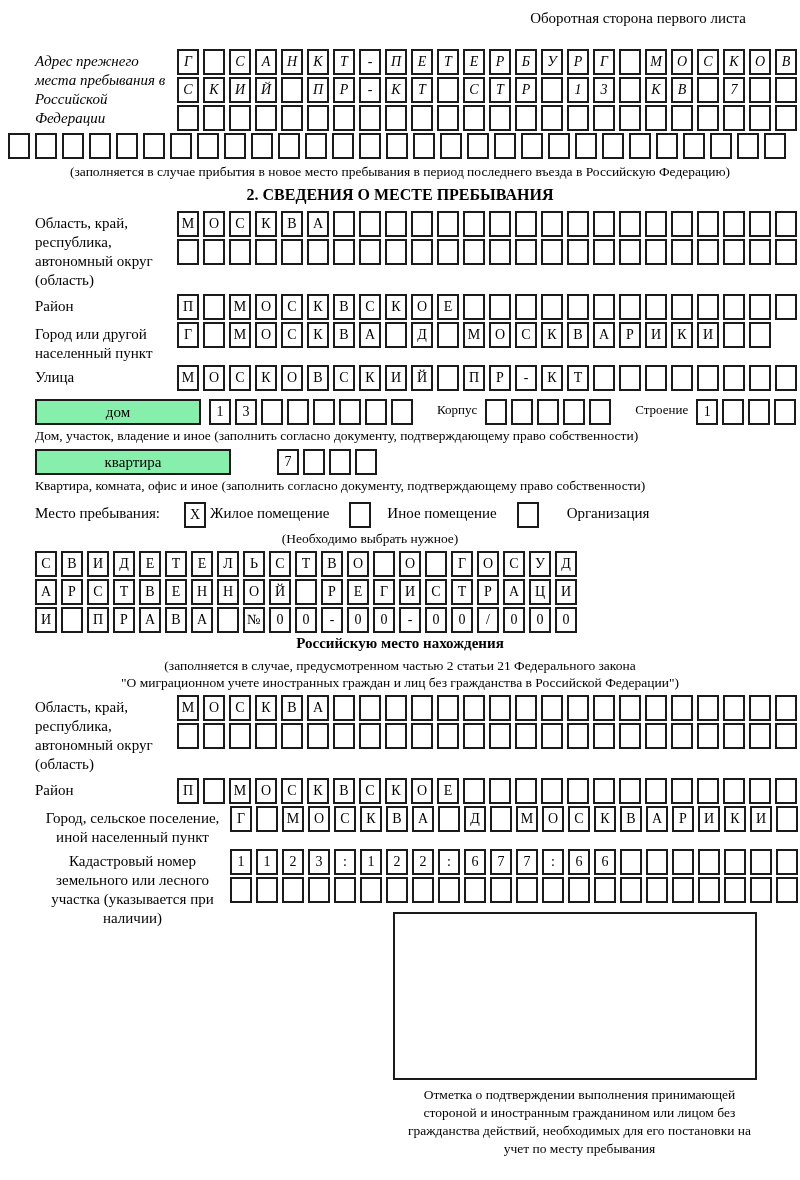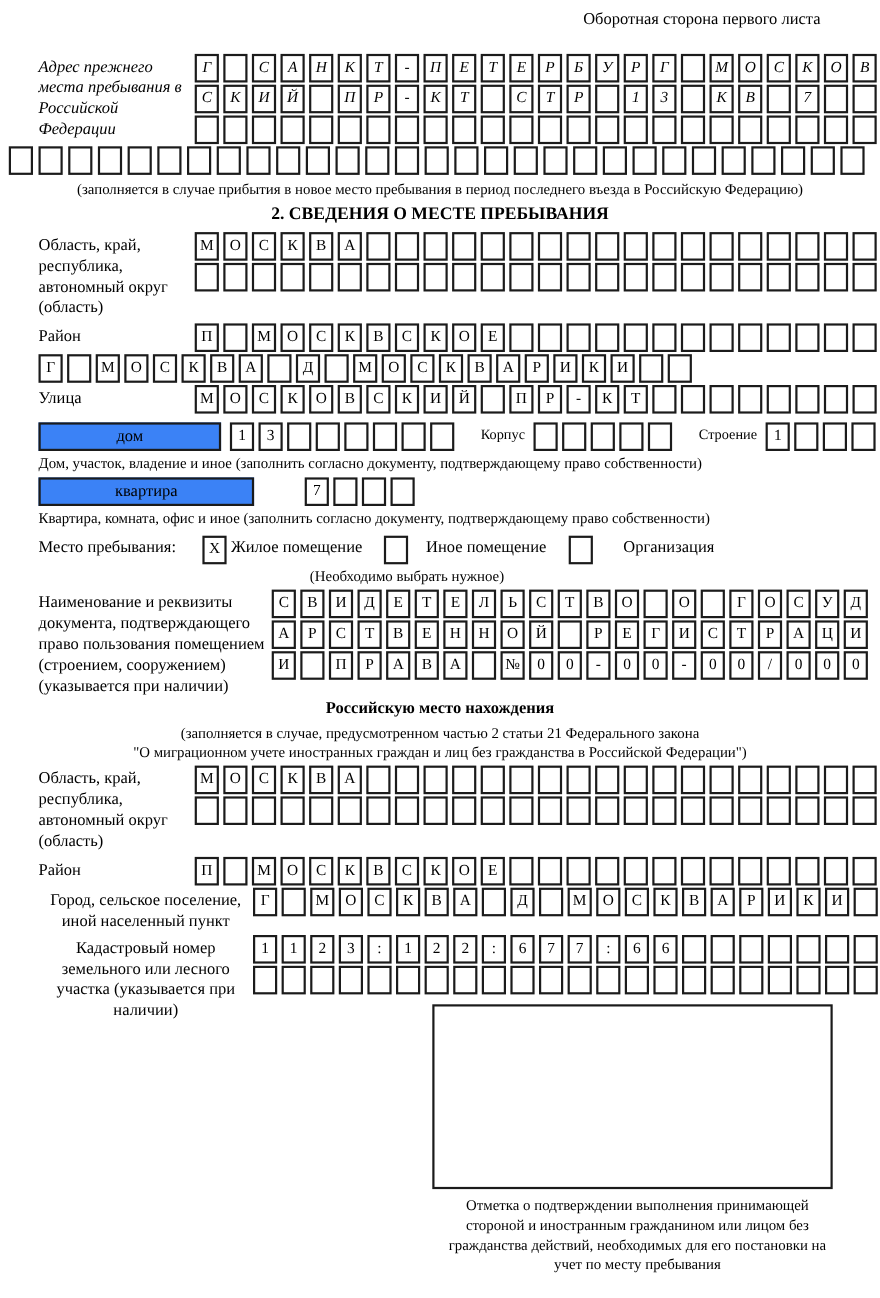--- a/index.html
+++ b/index.html
@@ -13,21 +13,21 @@
   .w195{width:195px;text-align:center;}
   .cellcol{display:flex;flex-direction:column;row-gap:2px;}
   .cells{display:flex;column-gap:4px;}
   .cell{flex:none;width:22px;height:26px;border:2px solid #1b1b1b;display:flex;align-items:center;justify-content:center;font-size:14px;line-height:1;background:#fff;}
   .fullrow{margin:2px 0 0 8px;column-gap:5px;}
   .caption{font-size:13.5px;line-height:17px;}
   .center{text-align:center;}
   .leftcap{margin-left:35px;}
   .h2{font-weight:bold;font-size:16px;text-align:center;line-height:20px;margin-top:5px;}
   .h3{font-weight:bold;font-size:15px;text-align:center;line-height:20px;}
-  .wbox{flex:none;border:2px solid #1b1b1b;height:26px;display:flex;align-items:center;justify-content:center;font-size:15px;background:#3b82f6;}
+  .wbox{flex:none;border:2px solid #1b1b1b;height:26px;display:flex;align-items:center;justify-content:center;font-size:15px;background:#86efac;}
   .w166{width:166px;margin-right:8px;}
   .w196{width:196px;margin-right:6px;}
   .inl-label{flex:none;font-size:13px;padding:3px 8px 0 24px;}
   .mt2{margin-top:2px;} .mt4{margin-top:4px;} .mt5{margin-top:5px;gap:40px;} .mt6{margin-top:6px;} .mt8{margin-top:8px;} .mt22{margin-top:22px;font-style:italic;}
   .stayrow{align-items:flex-start;}
   .stay-label{flex:none;padding-top:3px;}
   .opt-label{flex:none;padding-top:3px;}
   .g24{margin-left:24px;} .g12{margin-left:4px;} .g20{margin-left:20px;} .g16{margin-left:16px;} .g28{margin-left:28px;}
   .stay-caption{width:480px;margin-left:130px;text-align:center;}
   .stampwrap{width:373px;margin-left:393px;margin-top:-16px;}
@@ -241,20 +241,21 @@
         <span class="cell"></span>
         <span class="cell"></span>
         <span class="cell"></span>
         <span class="cell"></span>
         <span class="cell"></span>
         <span class="cell"></span>
       </div>
   </div>
 
   <div class="frow mt2">
+    <div class="flabel w142">Город или другой населенный пункт</div>
     <div class="cells">
         <span class="cell">Г</span>
         <span class="cell"></span>
         <span class="cell">М</span>
         <span class="cell">О</span>
         <span class="cell">С</span>
         <span class="cell">К</span>
         <span class="cell">В</span>
         <span class="cell">А</span>
         <span class="cell"></span>
@@ -351,21 +352,20 @@
     <span class="cell g24">X</span>
     <div class="opt-label g12">Жилое помещение</div>
     <span class="cell g20"></span>
     <div class="opt-label g16">Иное помещение</div>
     <span class="cell g20"></span>
     <div class="opt-label g28">Организация</div>
   </div>
   <div class="caption stay-caption mt2">(Необходимо выбрать нужное)</div>
 
   <div class="frow mt4">
-    <div class="flabel w212">Наименование и реквизиты документа, подтверждающего право пользования помещением (строением, сооружением) (указывается при наличии)</div>
     <div class="cellcol">
       <div class="cells">
           <span class="cell">С</span>
           <span class="cell">В</span>
           <span class="cell">И</span>
           <span class="cell">Д</span>
           <span class="cell">Е</span>
           <span class="cell">Т</span>
           <span class="cell">Е</span>
           <span class="cell">Л</span>

